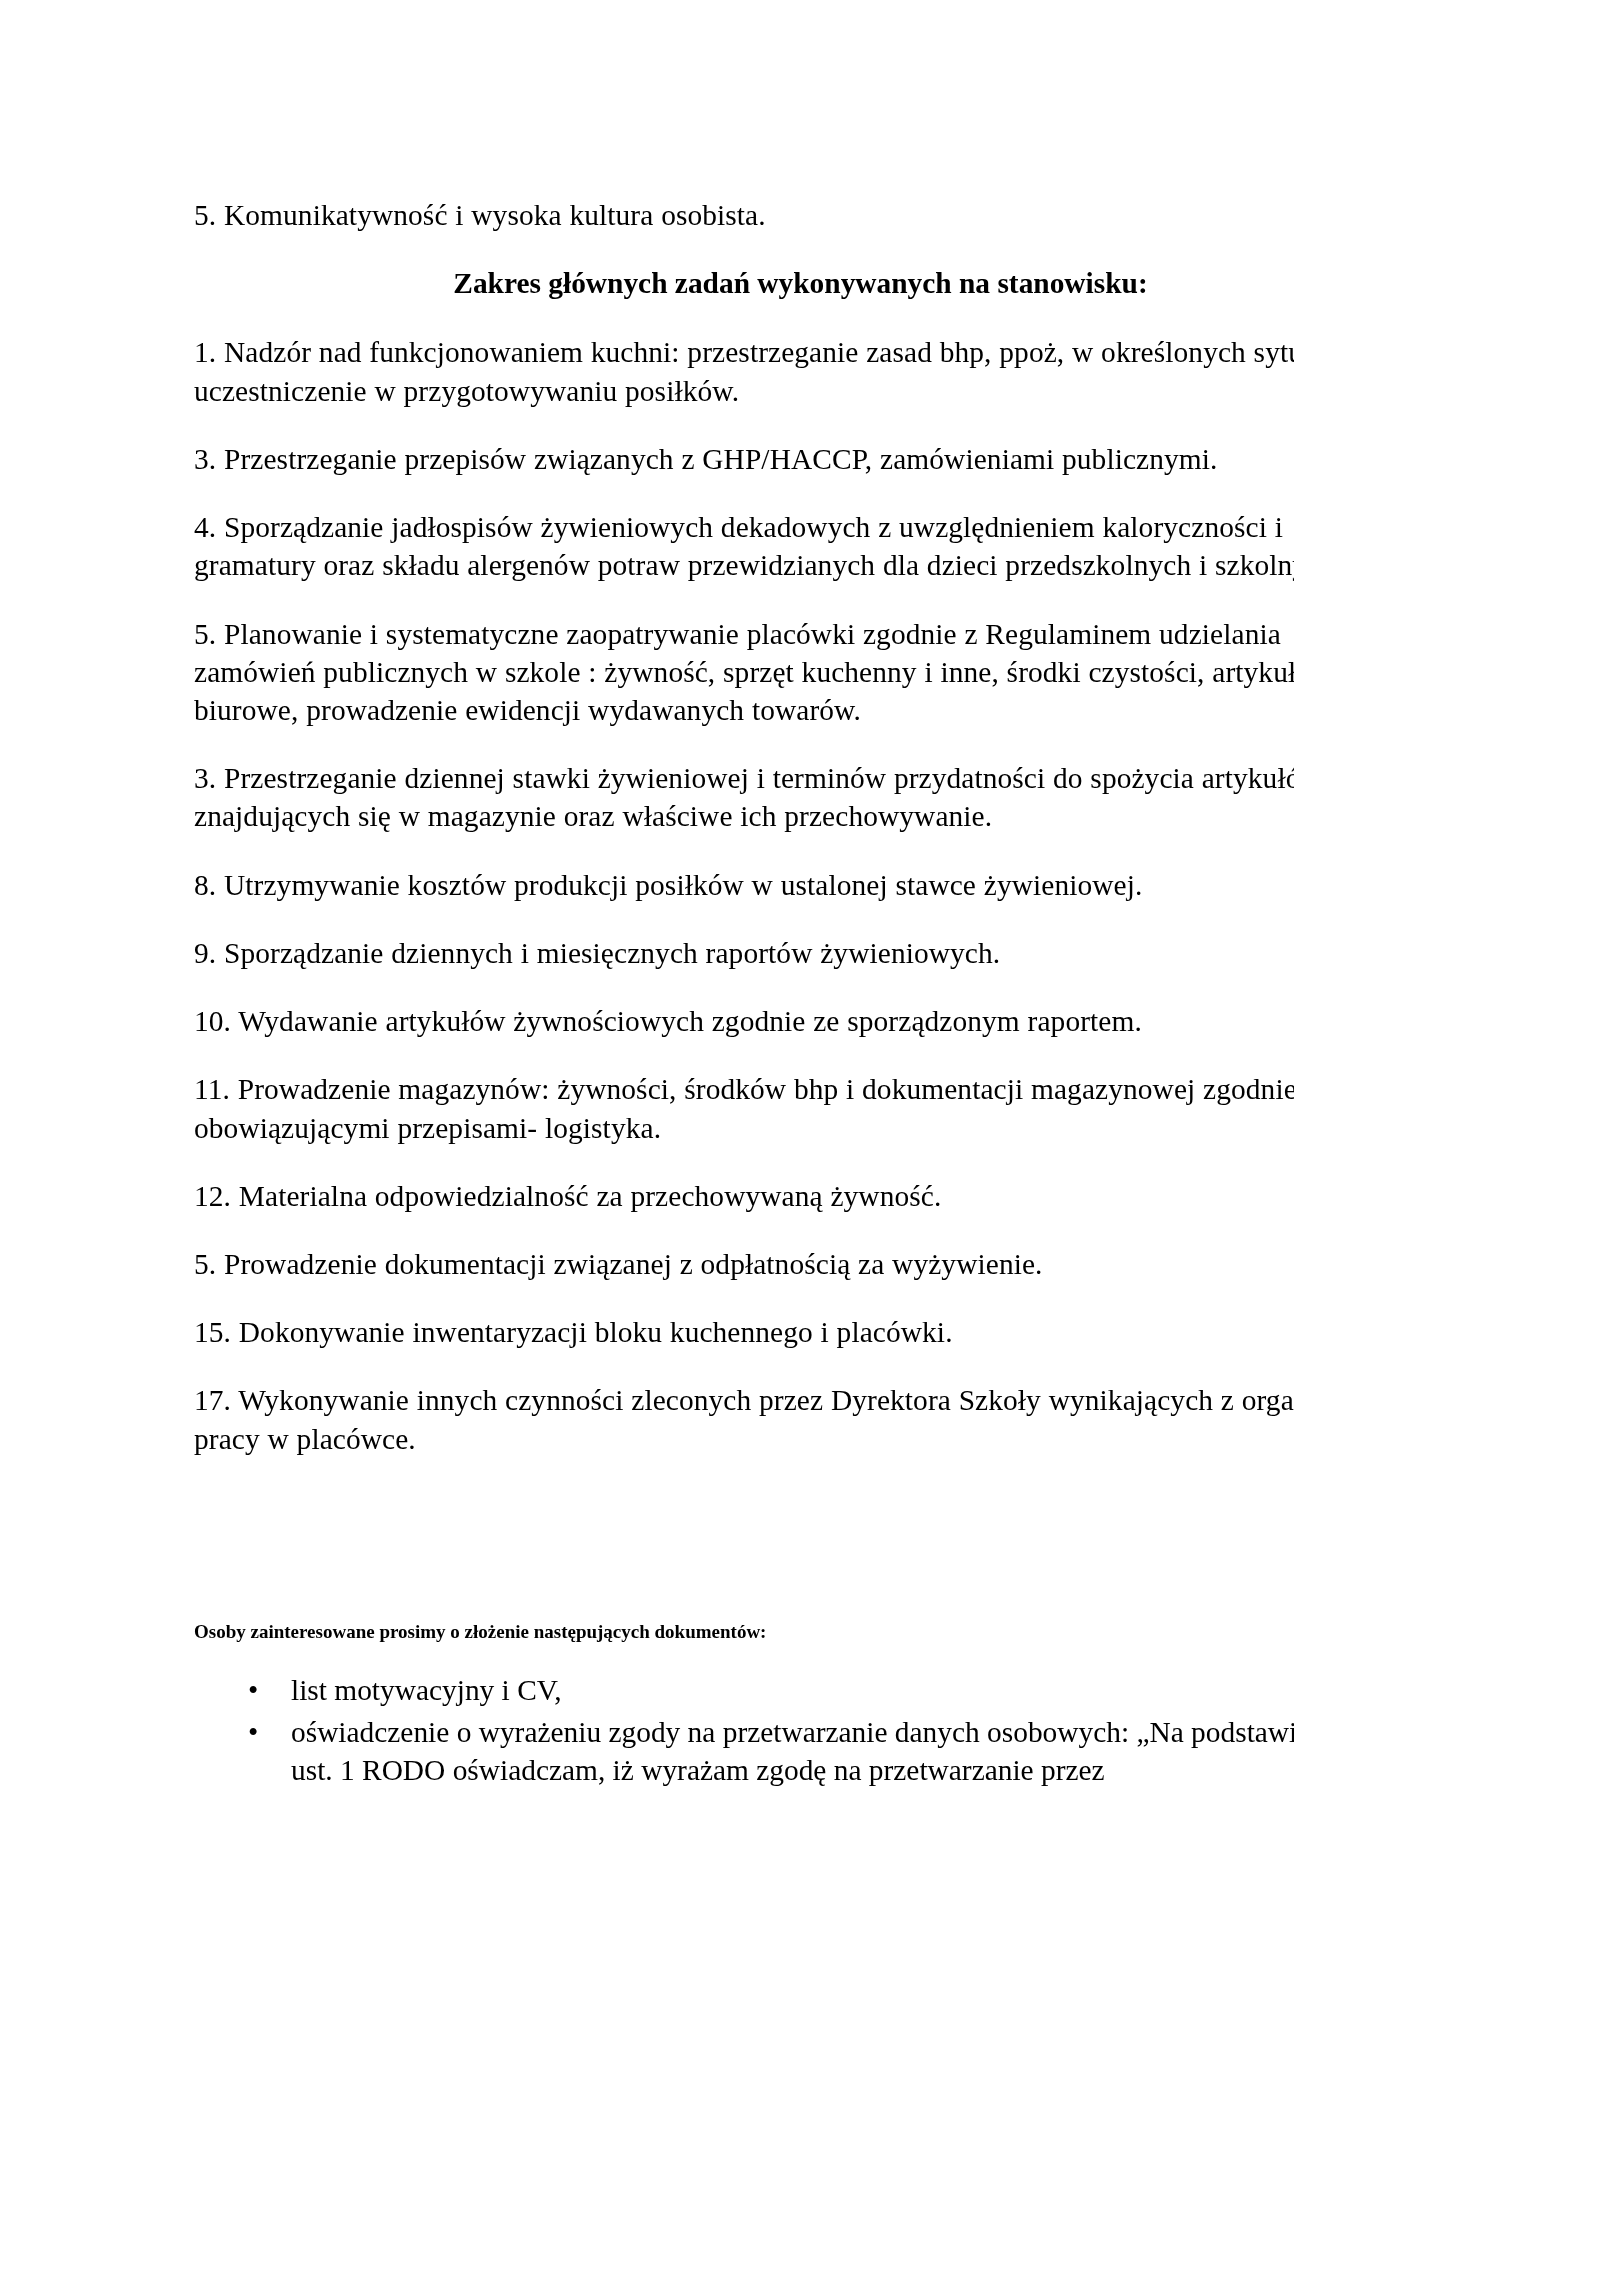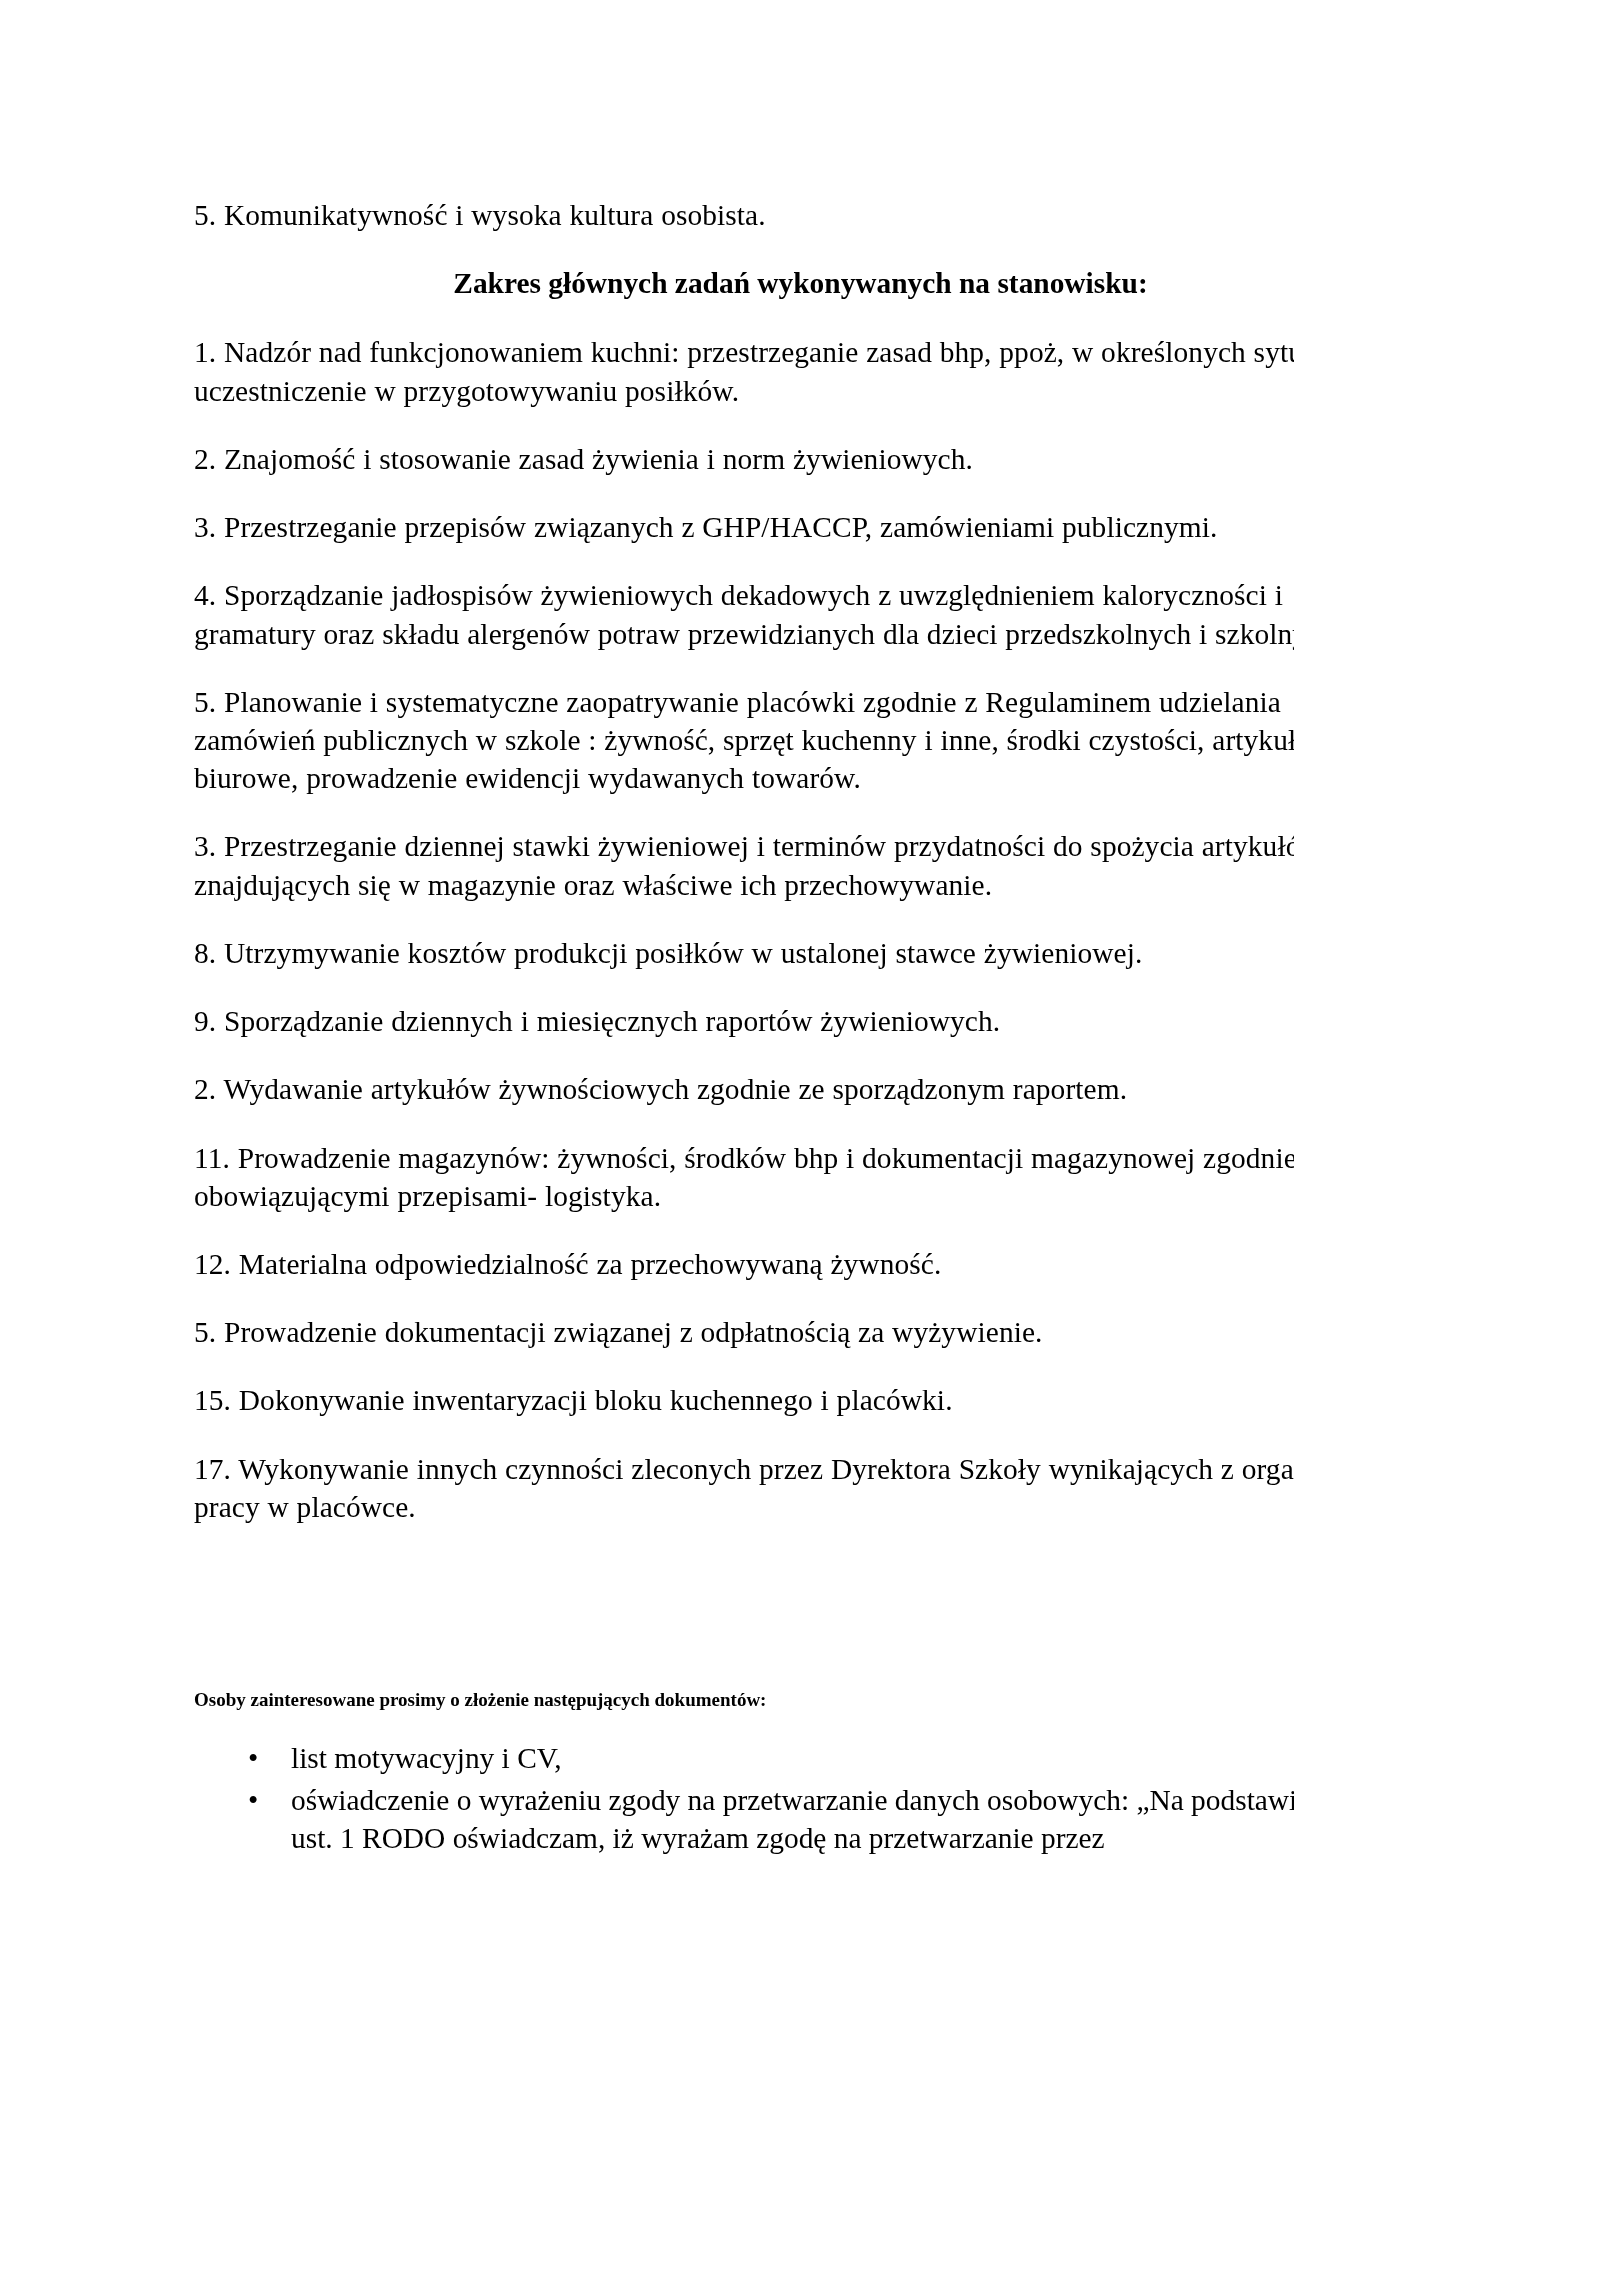--- a/index.html
+++ b/index.html
@@ -78,28 +78,27 @@
 <body>
 
 <div class="page">
   <div class="doc-body">
 
     <p class="para">5. Komunikatywność i wysoka kultura osobista.</p>
 
     <p class="heading">Zakres głównych zadań wykonywanych na stanowisku:</p>
 
     <p class="para">1. Nadzór nad funkcjonowaniem kuchni: przestrzeganie zasad bhp, ppoż, w określonych sytuacjach uczestniczenie w przygotowywaniu posiłków.</p>
-    <p class="para">2. Znajomość i stosowanie zasad żywienia i norm żywieniowych.</p>
     <p class="para">3. Przestrzeganie przepisów związanych z GHP/HACCP, zamówieniami publicznymi.</p>
     <p class="para">4. Sporządzanie jadłospisów żywieniowych dekadowych z uwzględnieniem kaloryczności i gramatury  oraz składu alergenów potraw przewidzianych dla dzieci przedszkolnych i szkolnych.</p>
     <p class="para">5. Planowanie i systematyczne zaopatrywanie placówki zgodnie z Regulaminem udzielania zamówień publicznych w szkole : żywność, sprzęt kuchenny i inne, środki czystości, artykuły biurowe, prowadzenie ewidencji wydawanych towarów.</p>
     <p class="para">3. Przestrzeganie dziennej stawki żywieniowej i terminów przydatności do spożycia artykułów znajdujących się w magazynie oraz właściwe ich przechowywanie.</p>
     <p class="para">8. Utrzymywanie kosztów produkcji posiłków w ustalonej stawce żywieniowej.</p>
     <p class="para">9. Sporządzanie dziennych i miesięcznych raportów żywieniowych.</p>
-    <p class="para">2. Wydawanie artykułów żywnościowych zgodnie ze sporządzonym raportem.</p>
+    <p class="para">10. Wydawanie artykułów żywnościowych zgodnie ze sporządzonym raportem.</p>
     <p class="para">11. Prowadzenie magazynów: żywności, środków bhp i dokumentacji magazynowej zgodnie z obowiązującymi przepisami- logistyka.</p>
     <p class="para">12. Materialna odpowiedzialność za przechowywaną żywność.</p>
     <p class="para">5. Prowadzenie dokumentacji związanej z odpłatnością za wyżywienie.</p>
     <p class="para">15. Dokonywanie inwentaryzacji bloku kuchennego i placówki.</p>
     <p class="para">17. Wykonywanie innych czynności zleconych przez Dyrektora Szkoły wynikających z organizacji pracy w placówce.</p>
 
     <p class="heading-docs">Osoby zainteresowane prosimy o złożenie następujących dokumentów:</p>
 
     <ul class="doc-list">
       <li>

